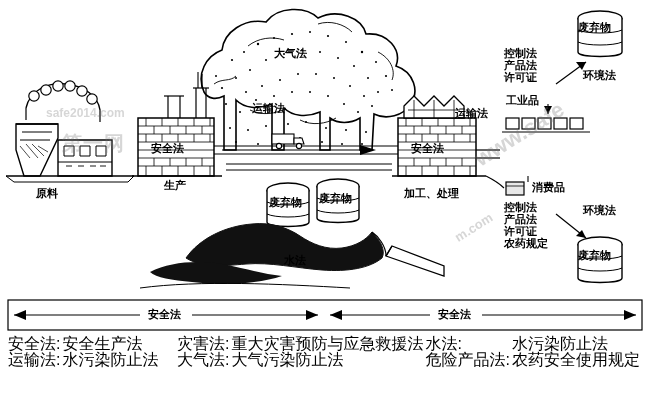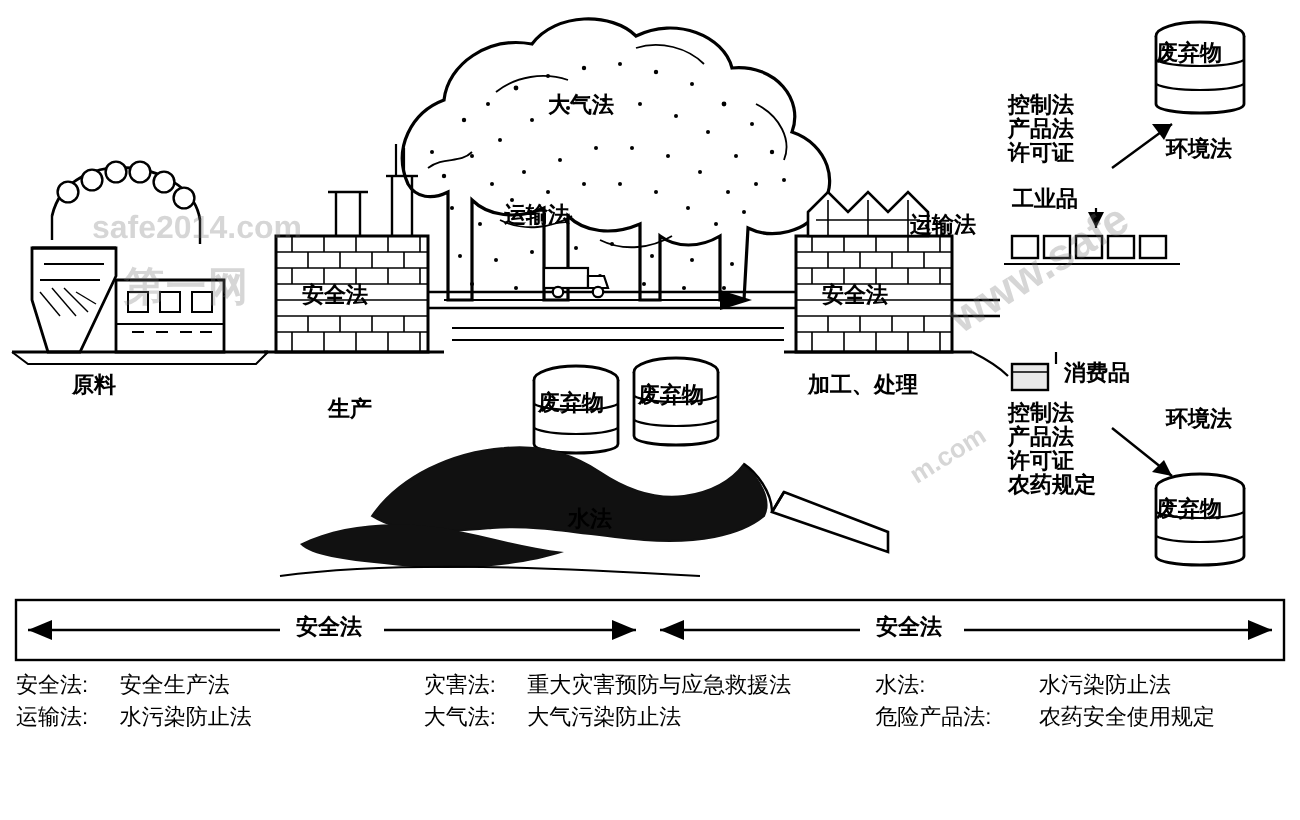--- a/index.html
+++ b/index.html
@@ -14,27 +14,27 @@
     position:absolute;font-size:11px;line-height:12px;
     font-family:Liberation Mono, monospace;
     color:#000;white-space:nowrap;
   }
   .lbl.b{font-weight:bold;}
   .legend{
     position:absolute;left:8px;top:336px;width:634px;
     font-size:11px;line-height:15.5px;
   }
   .legend table{border-collapse:collapse;width:100%;}
-  .legend td{padding:0 2px 0 0;white-space:nowrap;vertical-align:top;font-size:11px;}
+  .legend td{padding:0 2px 0 0;white-space:nowrap;vertical-align:top;font-size:16px;}
   .wm{
     position:absolute;color:rgba(120,120,120,.30);
     font-weight:bold;pointer-events:none;user-select:none;
   }
   .wm1{left:62px;top:86px;font-size:20px;letter-spacing:1px;margin-top:44px;}
-  .wm2{left:46px;top:106px;font-size:16px;font-family:"Liberation Sans",sans-serif;}
+  .wm2{left:46px;top:106px;font-size:12px;font-family:"Liberation Sans",sans-serif;}
   .wm3{left:470px;top:150px;font-size:22px;transform:rotate(-32deg);transform-origin:left top;}
   .wm4{left:452px;top:232px;font-size:13px;transform:rotate(-32deg);transform-origin:left top;}
   svg{display:block;}
 </style>
 </head>
 <body>
 
 <div id="stage">
 
   <svg class="abs" width="650" height="336" viewBox="0 0 650 336" style="left:0;top:0;">
@@ -355,21 +355,21 @@
   </svg>
 
   <div class="lbl b" style="left:274px;top:48px;">大气法</div>
   <div class="lbl b" style="left:252px;top:103px;">运输法</div>
   <div class="lbl b" style="left:455px;top:108px;">运输法</div>
   <div class="lbl b" style="left:151px;top:143px;">安全法</div>
   <div class="lbl b" style="left:411px;top:143px;">安全法</div>
   <div class="lbl b" style="left:284px;top:255px;">水法</div>
 
   <div class="lbl b" style="left:36px;top:188px;">原料</div>
-  <div class="lbl b" style="left:164px;top:200px;">生产</div>
+  <div class="lbl b" style="left:164px;top:180px;">生产</div>
   <div class="lbl b" style="left:404px;top:188px;">加工、处理</div>
 
   <div class="lbl b" style="left:506px;top:95px;">工业品</div>
   <div class="lbl b" style="left:532px;top:182px;">消费品</div>
 
   <div class="lbl b" style="left:583px;top:70px;">环境法</div>
   <div class="lbl b" style="left:583px;top:205px;">环境法</div>
 
   <div class="lbl b" style="left:578px;top:22px;">废弃物</div>
   <div class="lbl b" style="left:578px;top:250px;">废弃物</div>

